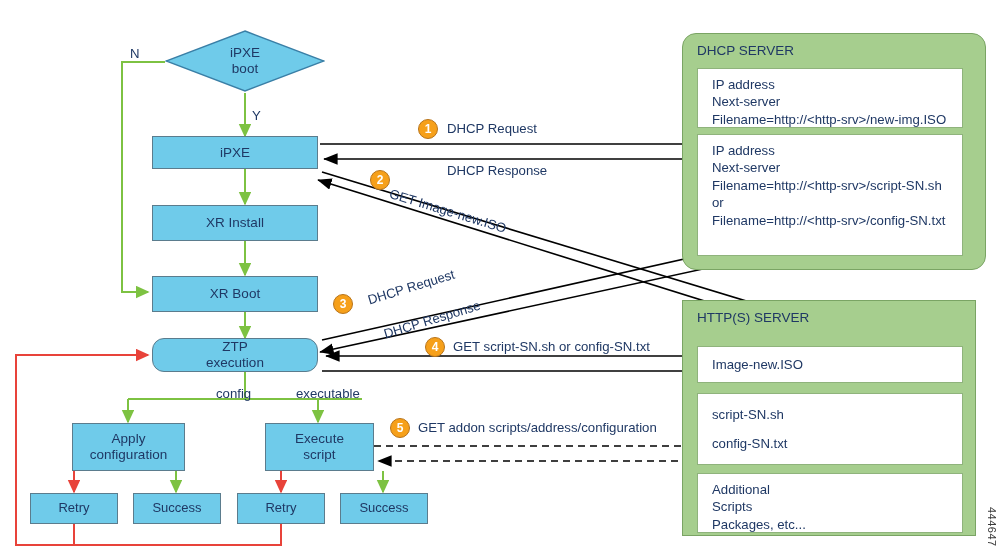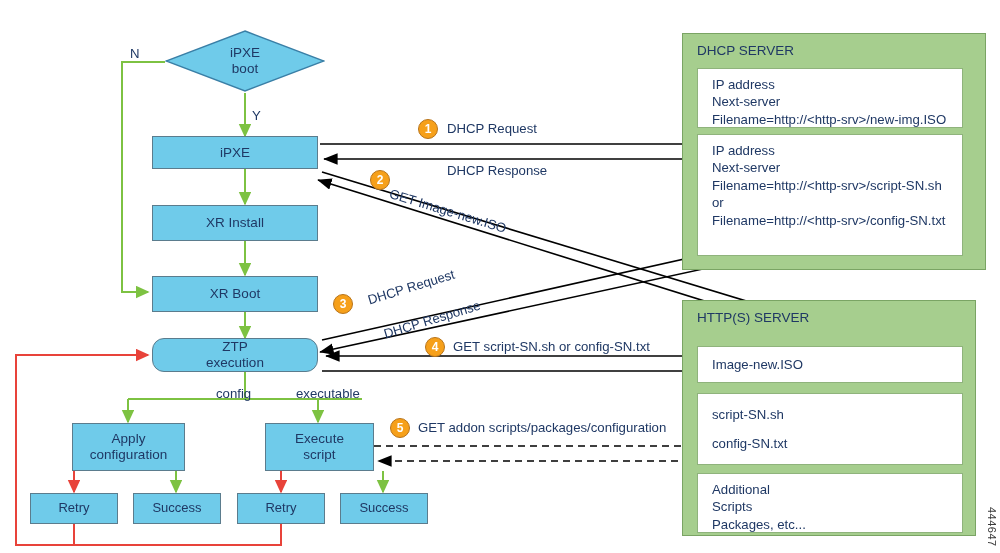--- a/index.html
+++ b/index.html
@@ -189,23 +189,23 @@
   <div class="alabel rot" style="left:392px;top:186px;transform:rotate(17deg);">GET Image-new.ISO</div>
 
   <div class="badge" style="left:333px;top:294px;">3</div>
   <div class="alabel rot" style="left:366px;top:293px;transform:rotate(-17deg);">DHCP Request</div>
   <div class="alabel rot" style="left:382px;top:327px;transform:rotate(-17deg);">DHCP Response</div>
 
   <div class="badge" style="left:425px;top:337px;">4</div>
   <div class="alabel" style="left:453px;top:339px;">GET script-SN.sh or config-SN.txt</div>
 
   <div class="badge" style="left:390px;top:418px;">5</div>
-  <div class="alabel" style="left:418px;top:420px;">GET addon scripts/packages/configuration</div>
-
-  <div class="srv" style="left:682px;top:33px;width:304px;height:237px;">
+  <div class="alabel" style="left:418px;top:420px;">GET addon scripts/address/configuration</div>
+
+  <div class="srv" style="left:682px;top:33px;width:304px;height:237px;border-radius:14px;">
     <div class="srv-title">DHCP SERVER</div>
 
     <div class="srv-card" style="left:14px;top:34px;width:266px;height:60px;">
       <div>IP address</div>
       <div>Next-server</div>
       <div>Filename=http://&lt;http-srv&gt;/new-img.ISO</div>
     </div>
 
     <div class="srv-card" style="left:14px;top:100px;width:266px;height:122px;">
       <div>IP address</div>

